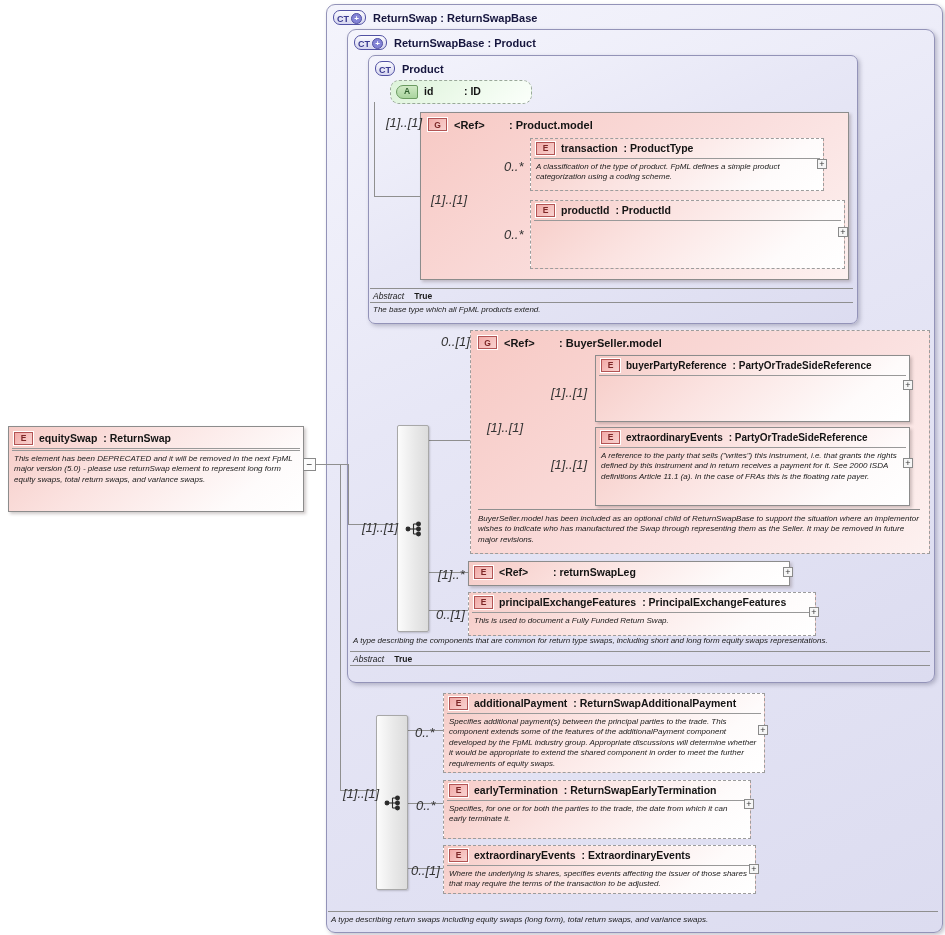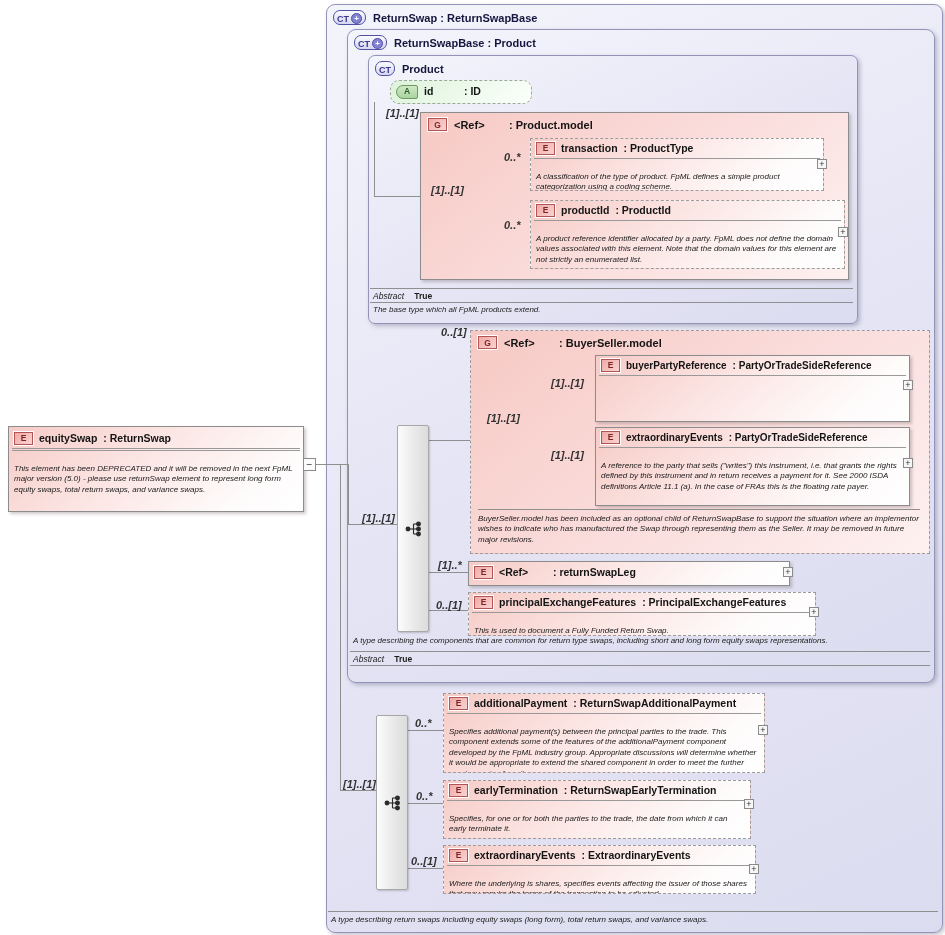--- a/index.html
+++ b/index.html
@@ -37,36 +37,36 @@
   .tab34{display:inline-block;min-width:34px;}
   .badge-e{flex:none;width:17px;height:11px;display:flex;align-items:center;justify-content:center;
            font-size:8.5px;font-weight:bold;color:#7c2727;
            background:linear-gradient(135deg,#f2aaa7,#f8d3d1);
            border:1px solid #b25454;box-shadow:0 0 0 1px #ffffff;}
   .badge-a{flex:none;width:20px;height:12px;display:flex;align-items:center;justify-content:center;
            font-size:8.5px;font-weight:bold;color:#2e5e2e;
            background:linear-gradient(#cfe9c4,#a9d49e);
            border:1px solid #6b9b61;border-radius:7px 2px 2px 7px;}
   .sepline{height:1px;background:#999;margin:1px 3px 1px 3px;}
-  .edoc{padding:12px 5px 3px 5px;font-size:8px;font-style:italic;color:#1a1a1a;line-height:1.3;}
+  .edoc{padding:2px 5px 3px 5px;font-size:8px;font-style:italic;color:#1a1a1a;line-height:1.3;}
 
   
   .abox{position:absolute;border:1px dashed #9aa89a;border-radius:9px;overflow:hidden;
         background:linear-gradient(140deg,#ddf3da 0%,#eefaec 55%,#fbfffb 100%);}
 
   
   .connbox{position:absolute;border:1px solid #a8a8a8;border-radius:2px;
            background:linear-gradient(90deg,#fcfcfc,#e9e9e9 55%,#dcdcdc);
            box-shadow:1px 1px 2px rgba(0,0,0,.18);
            display:flex;align-items:center;justify-content:center;}
 
   .hl,.vl{position:absolute;background:#8f8f8f;}
   .hl{height:1px;} .vl{width:1px;}
 
-  .card{position:absolute;font-size:11px;font-weight:bold;font-style:italic;color:#333;white-space:nowrap;}
+  .card{position:absolute;font-size:13px;font-weight:normal;font-style:italic;color:#333;white-space:nowrap;margin-top:8px;}
 
   .absrow{position:absolute;font-size:8.5px;color:#1a1a1a;white-space:nowrap;}
   .absrow .lab{font-style:italic;margin-right:10px;}
   .absrow .val{font-weight:bold;}
   .docrow{position:absolute;font-size:8px;font-style:italic;color:#1a1a1a;line-height:1.3;}
 
   .expand{position:absolute;width:10px;height:10px;box-sizing:border-box;background:#f6f6f6;
           border:1px solid #8a8a8a;color:#333;font-size:9px;line-height:8px;text-align:center;}
   .minusbtn{position:absolute;width:13px;height:13px;box-sizing:border-box;background:#fcfcfc;
           border:1px solid #8a8a8a;color:#333;font-size:10px;line-height:11px;text-align:center;}
@@ -222,21 +222,20 @@
     <div class="edoc">A classification of the type of product. FpML defines a simple product categorization using a coding scheme.</div>
   </div>
 
   <div class="ebox dashed" style="left:530px;top:200px;width:313px;height:67px">
     <div class="ehead">
       <span class="badge-e">E</span>
       <span>productId</span>
       <span>: ProductId</span>
     </div>
     <div class="sepline"></div>
-    <div class="edoc">A product reference identifier allocated by a party. FpML does not define the domain values associated with this element. Note that the domain values for this element are not strictly an enumerated list.</div>
   </div>
 
   <div class="hl" style="left:370px;top:288px;width:483px"></div>
   <div class="absrow" style="left:373px;top:291px">
     <span class="lab">Abstract</span><span class="val">True</span>
   </div>
   <div class="hl" style="left:370px;top:302px;width:483px"></div>
   <div class="docrow" style="left:373px;top:305px;width:470px">The base type which all FpML products extend.</div>
 
   <div class="gbox dashed" style="left:470px;top:330px;width:458px;height:222px">

